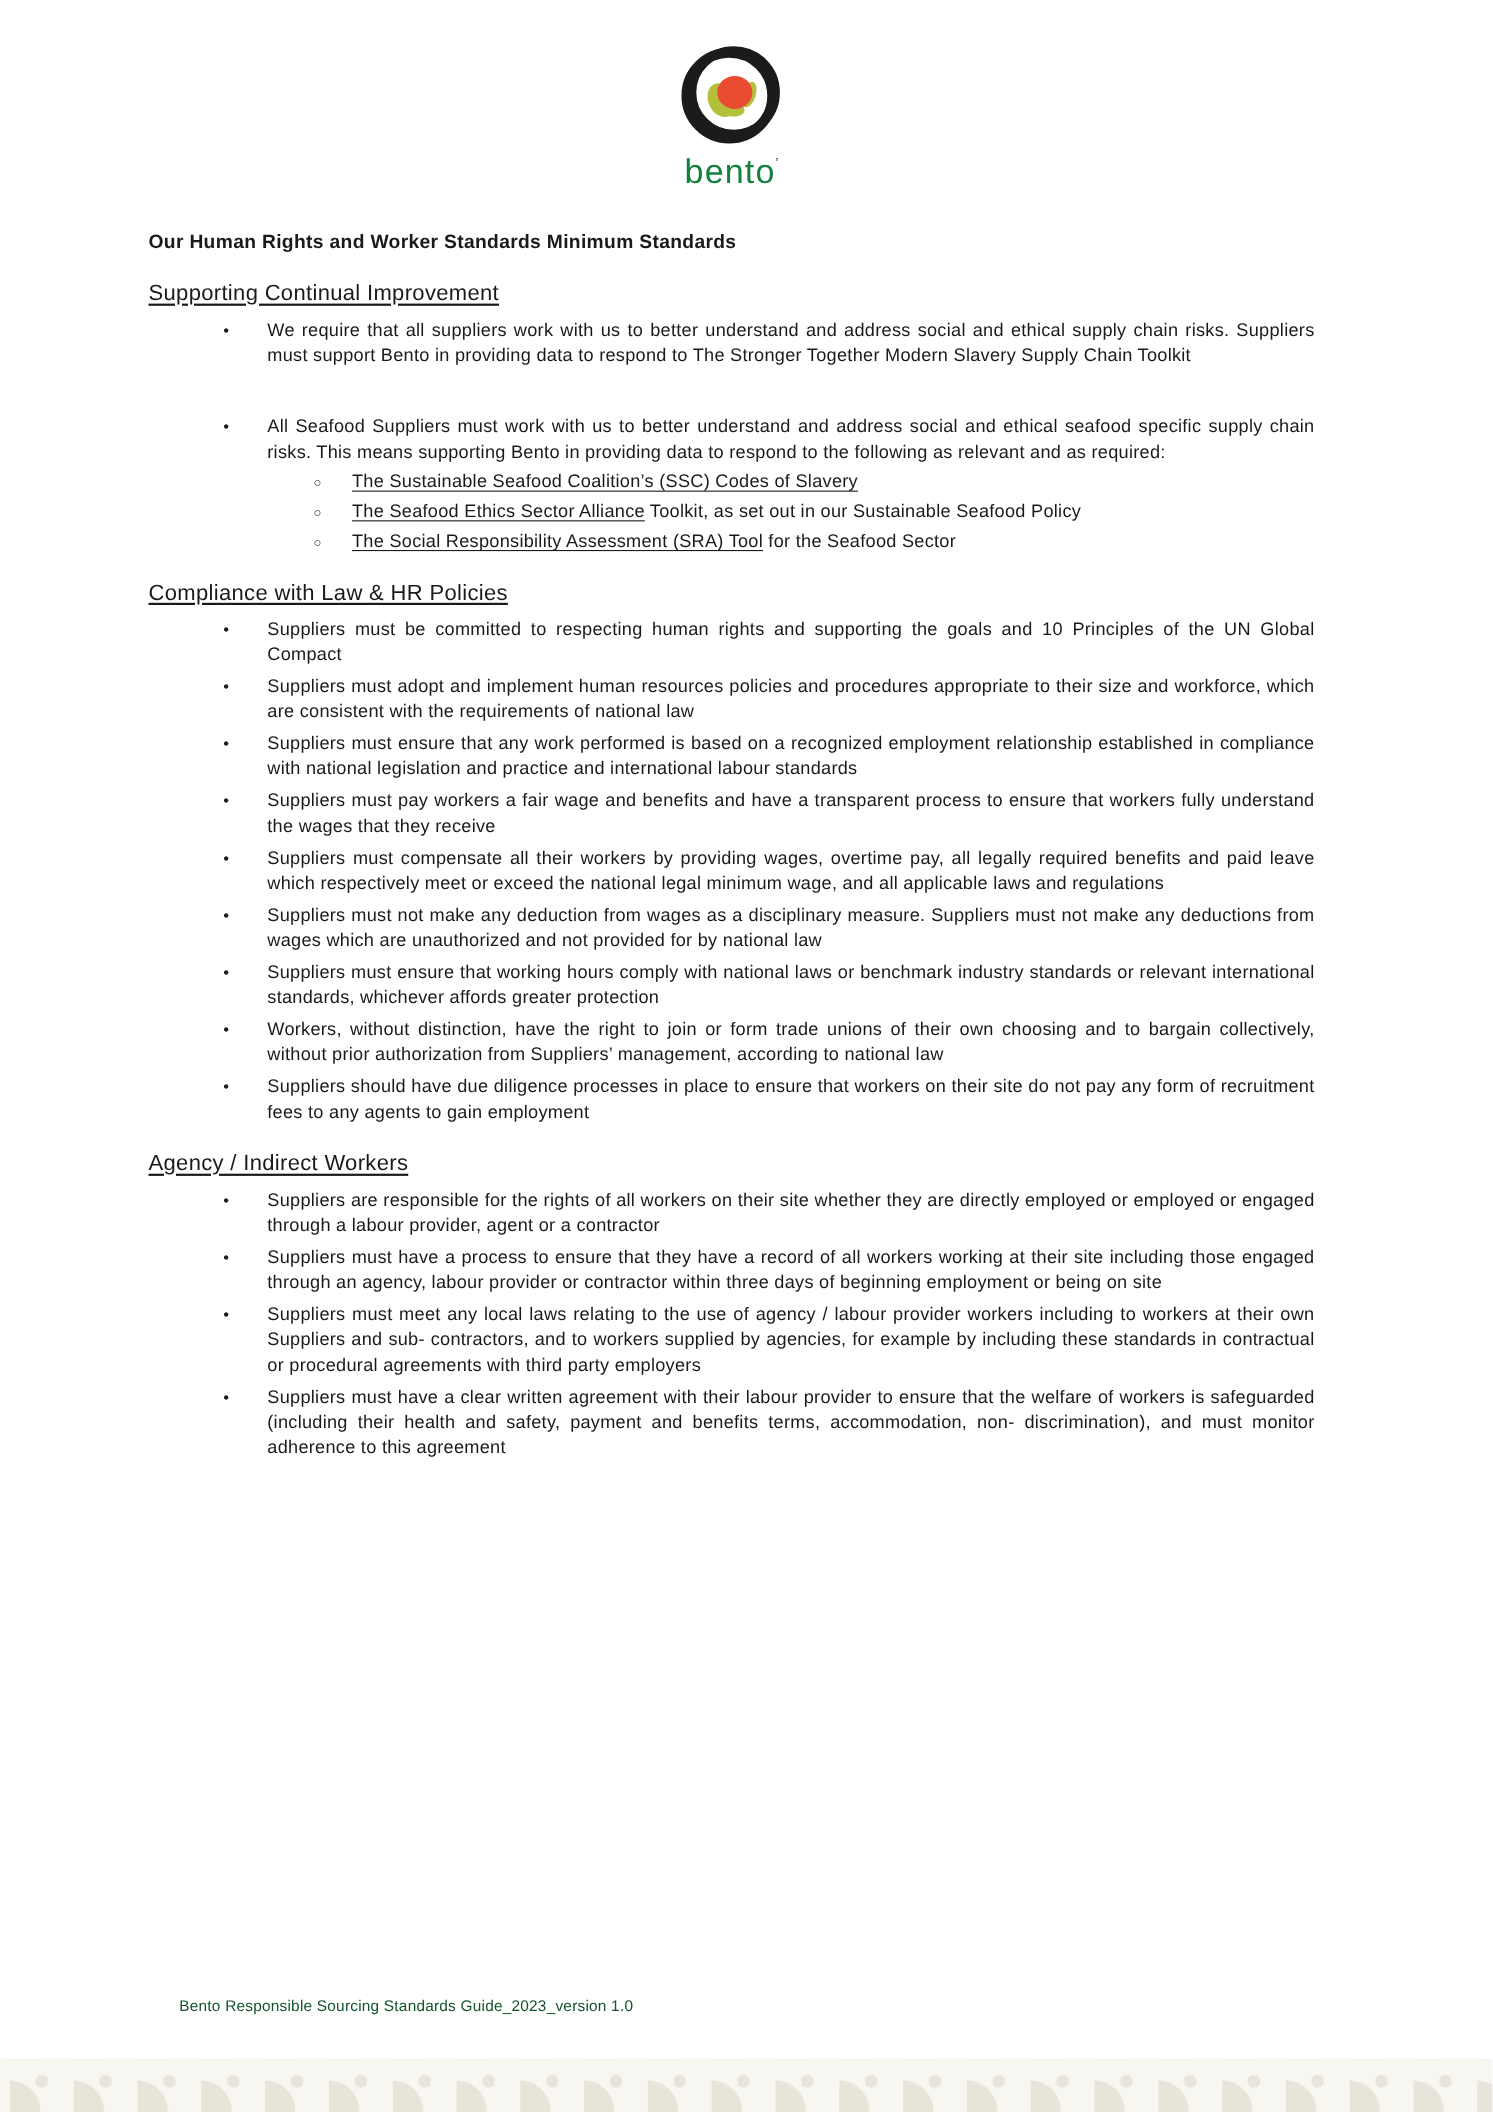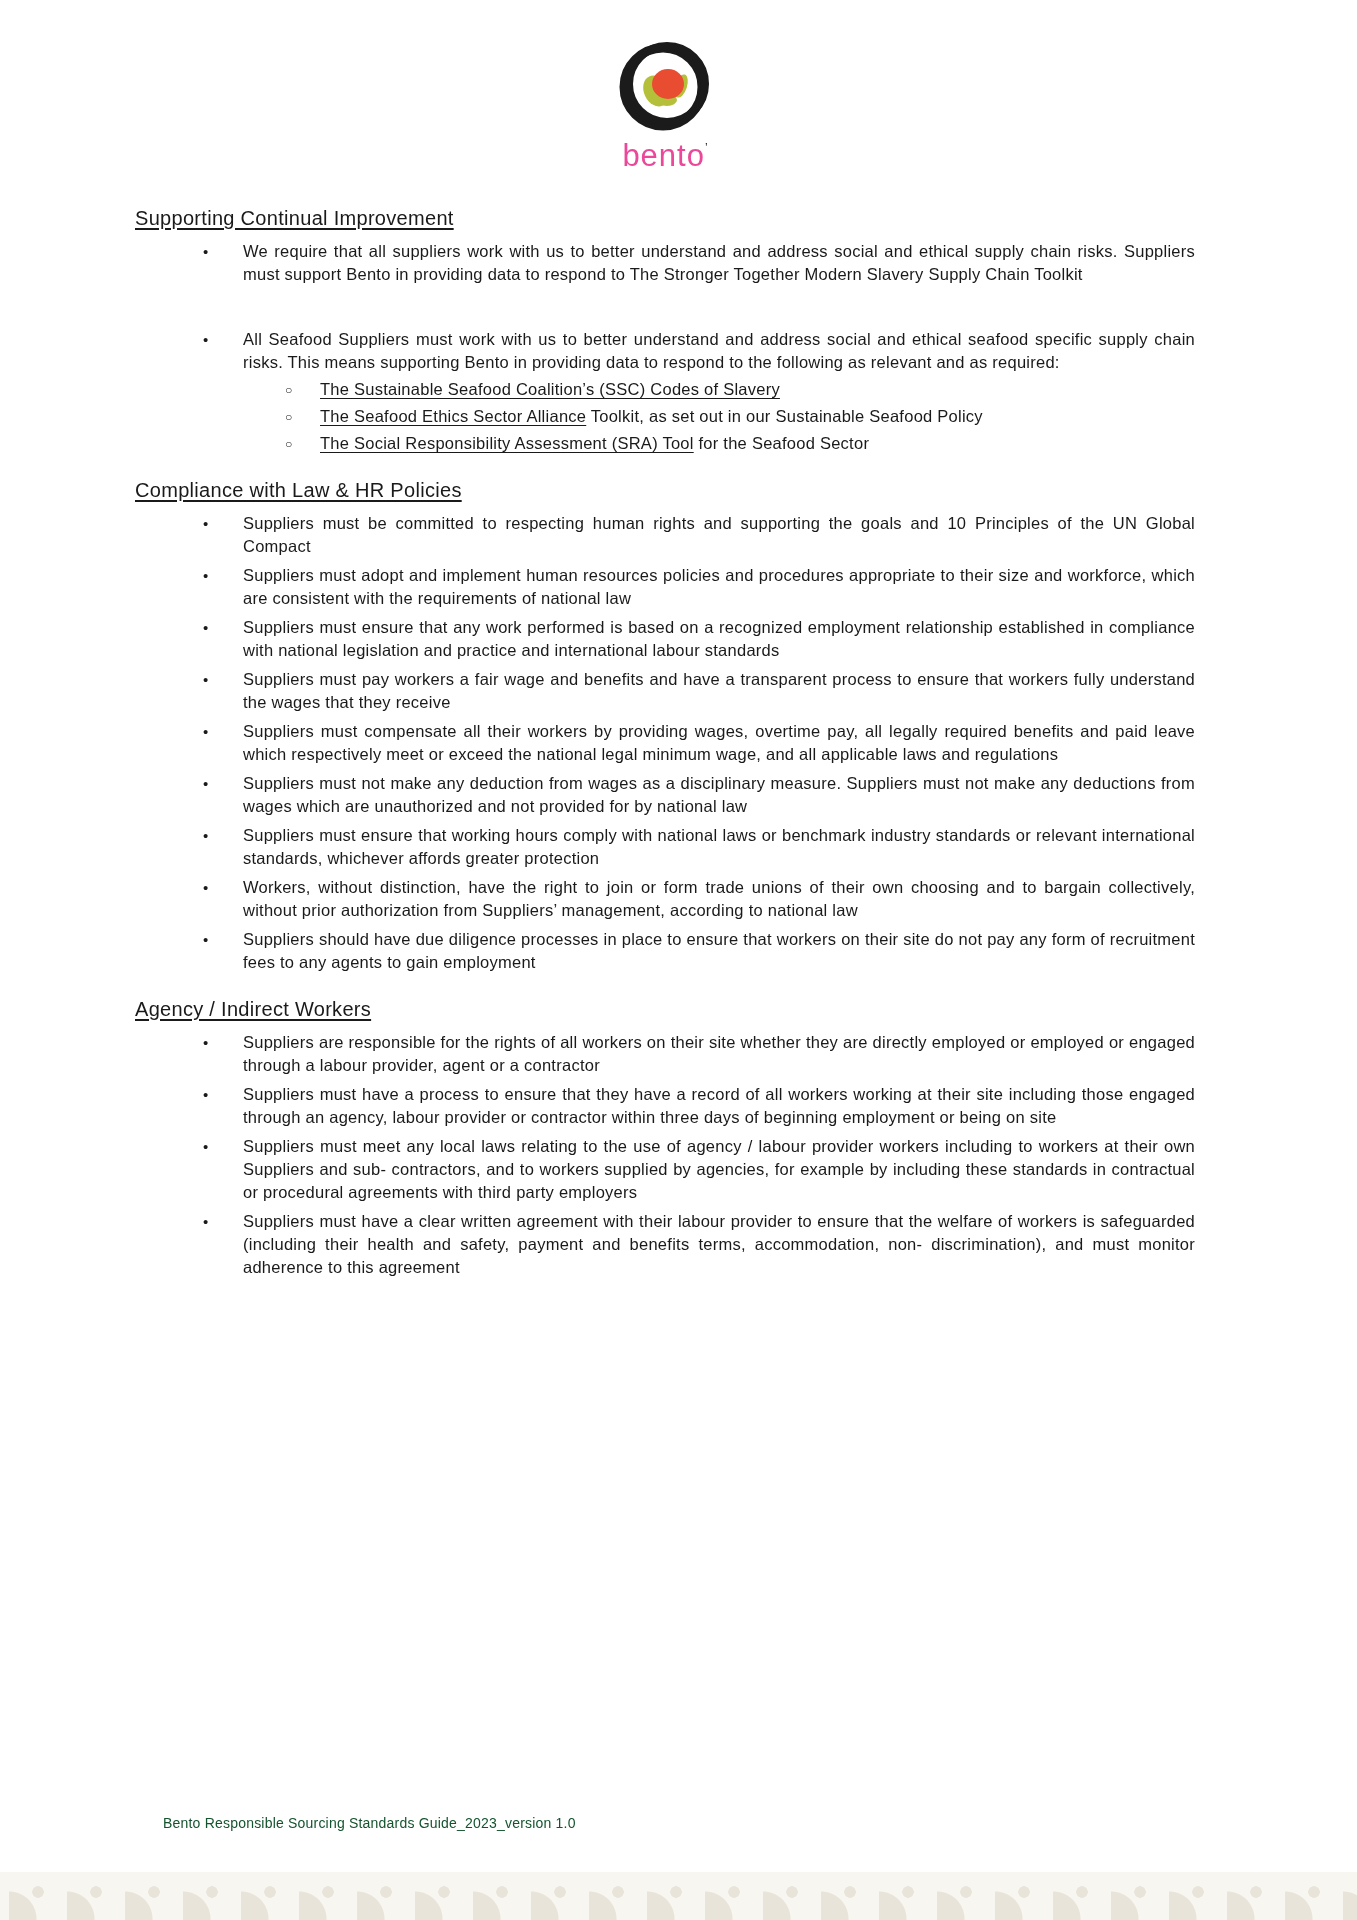--- a/index.html
+++ b/index.html
@@ -17,21 +17,21 @@
   
   .logo-block{
     width:160px;
     margin:0 auto 30px auto;
     text-align:center;
   }
   .logo-block svg{display:block;margin:0 auto;}
   .wordmark-row{margin-top:-4px;line-height:32px;white-space:nowrap;}
   .wordmark{
     font-size:31px;
-    color:#ec4899;
+    color:#15803d;
     letter-spacing:1px;
   }
   .tm{
     font-size:12px;
     color:#231f20;
     vertical-align:14px;
   }
   
   .title{
     margin:26px 0 26px 0;
@@ -127,20 +127,21 @@
         <ellipse cx="41" cy="55" rx="12" ry="16" transform="rotate(-25 41 55)" fill="#b4bf3a"></ellipse>
         <ellipse cx="66" cy="50" rx="6" ry="12" transform="rotate(18 66 50)" fill="#b4bf3a"></ellipse>
         <ellipse cx="52" cy="64" rx="10" ry="6" fill="#b4bf3a"></ellipse>
         <ellipse cx="53" cy="48" rx="16" ry="15" fill="#e84c31"></ellipse>
       </svg>
       <div class="wordmark-row">
         <span class="wordmark">bento</span><span class="tm">’</span>
       </div>
     </div>
 
+    <h1 class="title">Our Human Rights and Worker Standards Minimum Standards</h1>
 
     <div>
         <section class="section">
           <h2 class="heading">Supporting Continual Improvement</h2>
           <ul class="blist">
             <li class="bli gap">
               <span class="bmark">•</span>
               <span class="btext">We require that all suppliers work with us to better understand and address social and ethical supply chain risks. Suppliers must support Bento in providing data to respond to The Stronger Together Modern Slavery Supply Chain Toolkit</span>
             </li>
             <li class="bli">

